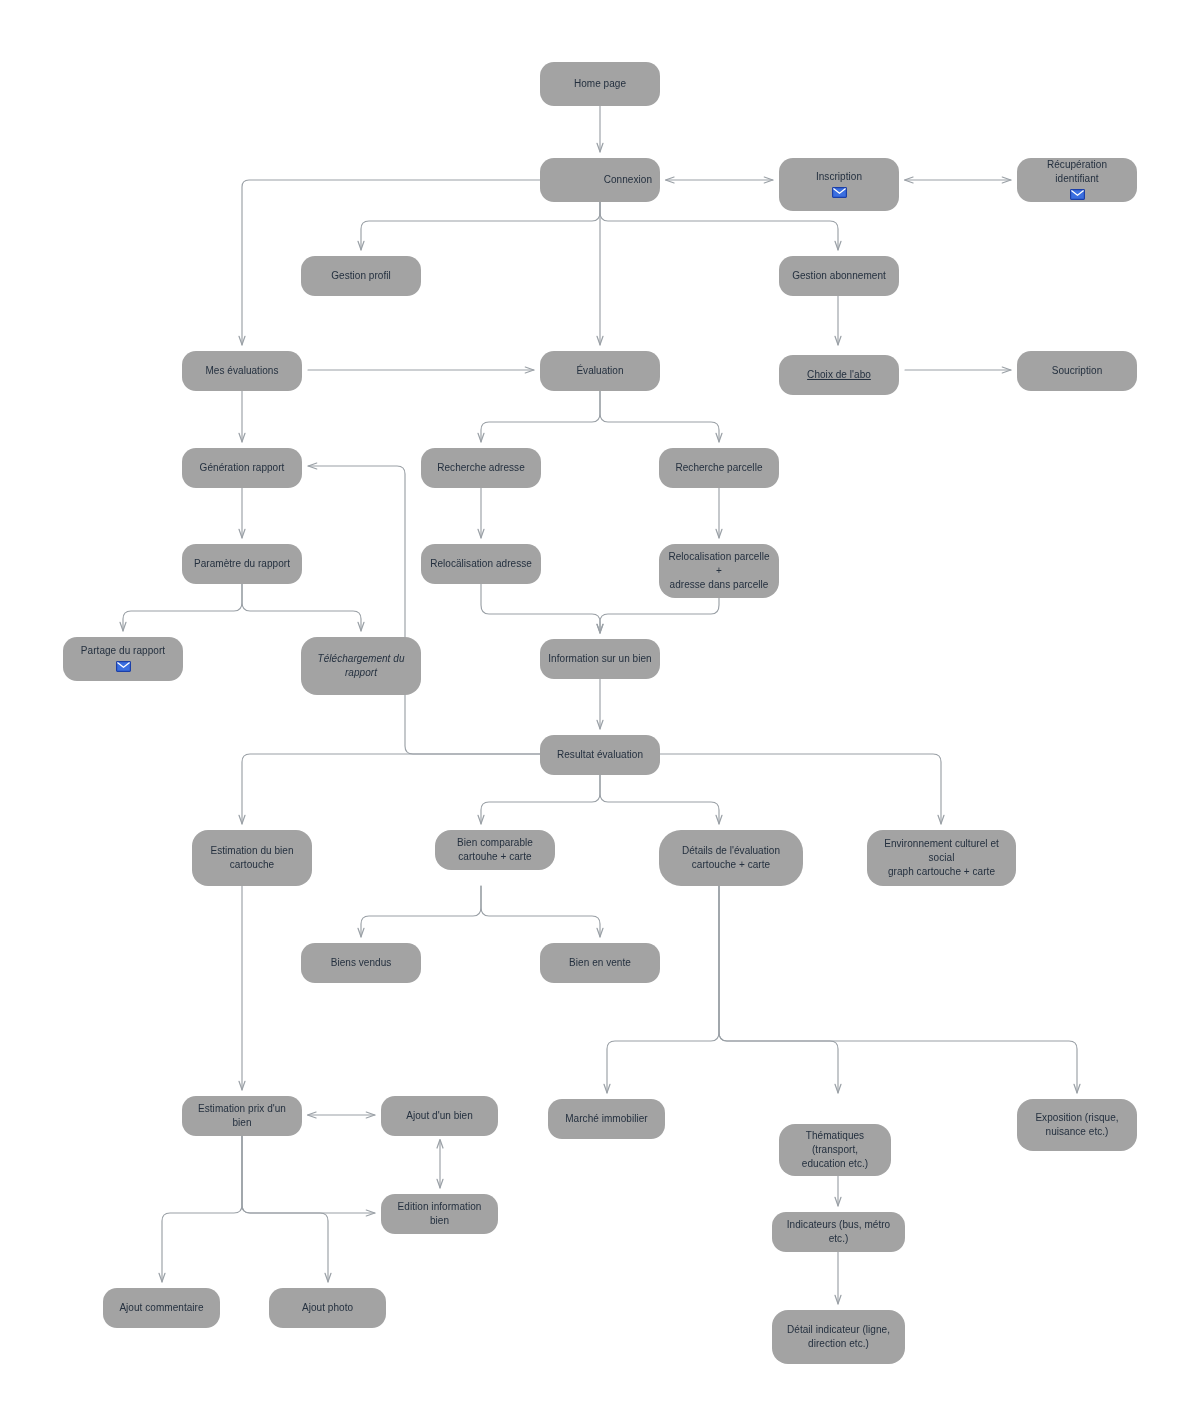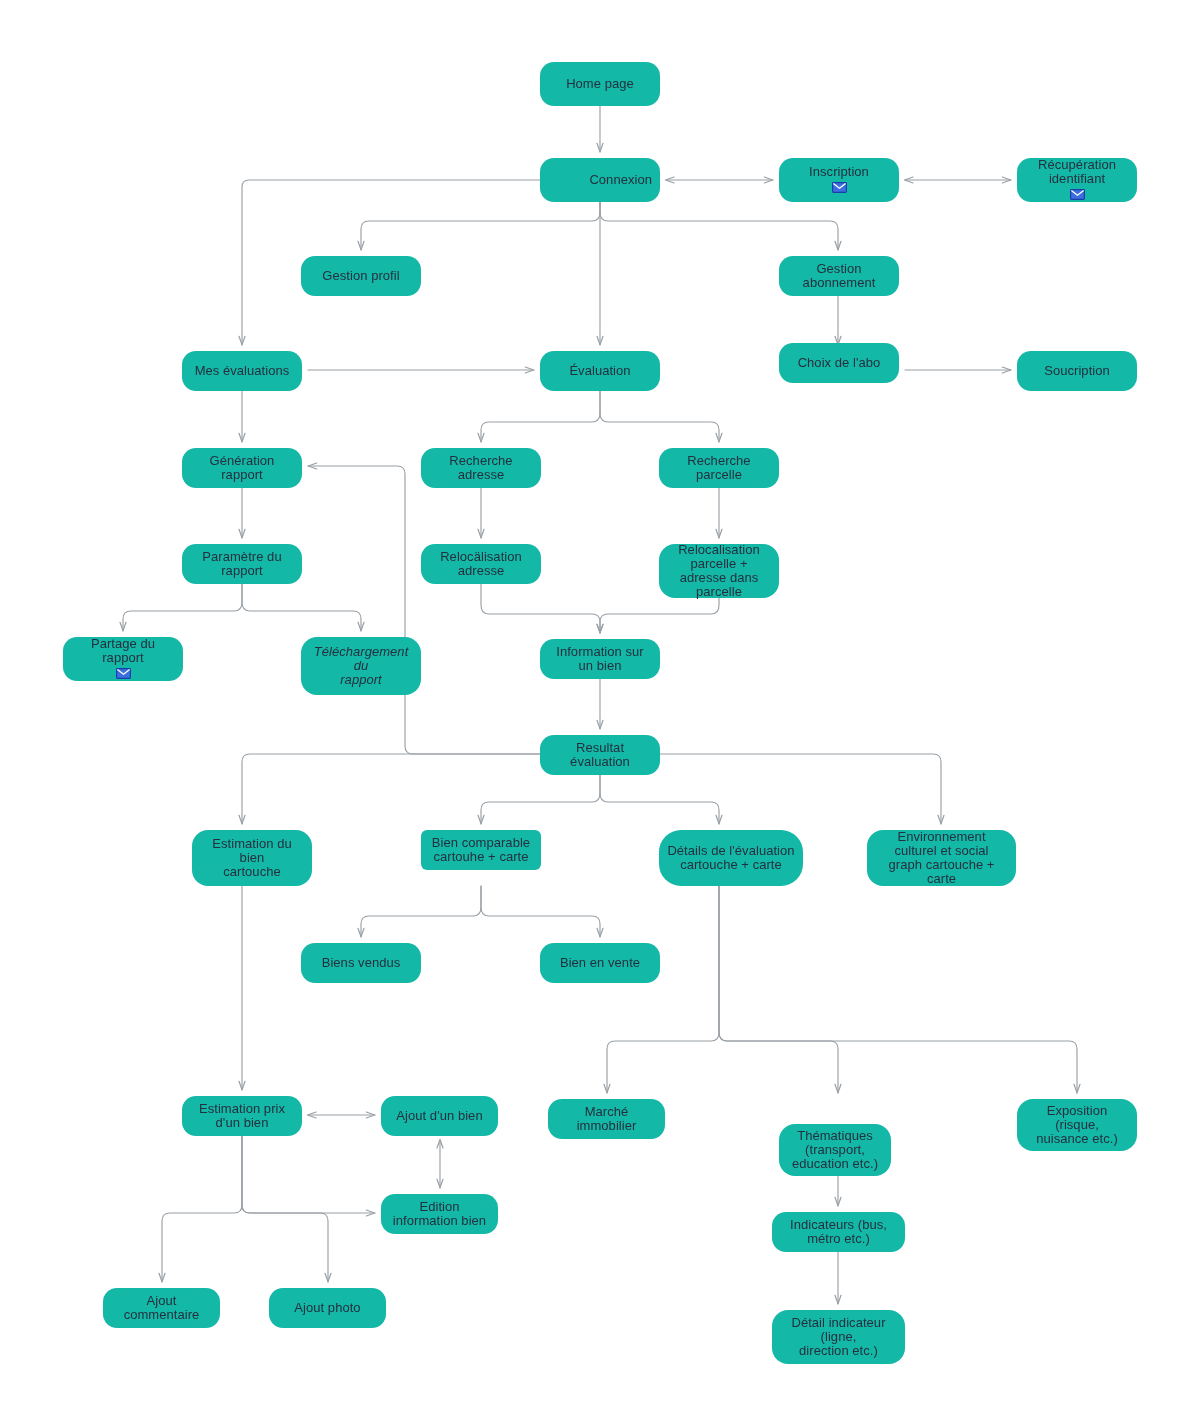--- a/index.html
+++ b/index.html
@@ -7,29 +7,29 @@
   body{
     width:1200px;height:1428px;
     background:#ffffff;
     font-family:"Liberation Sans","DejaVu Sans",sans-serif;
     overflow:hidden;
   }
   #canvas{position:relative;width:1200px;height:1428px;}
   #edges{position:absolute;left:0;top:0;width:1200px;height:1428px;}
   .node{
     position:absolute;
-    background:#14b8a6;
+    background:#a3a3a3;
     border-radius:14px;
     display:flex;
     flex-direction:column;
     align-items:center;
     justify-content:center;
     box-sizing:border-box;
     color:#24303f;
-    font-size:13px;
+    font-size:10px;
     line-height:14px;
     text-align:center;
     padding:20px 8px;
     letter-spacing:.05px;
   }
   .node .lbl{white-space:pre-line;}
   .node .env{
     font-size:13px;
     line-height:13px;
     margin-top:3px;
@@ -125,21 +125,21 @@
     </g>
   </svg>
 
   <div id="nodes">
       <div class="node" style="left: 540px; top: 62px; width: 120px; height: 44px;">
         <span class="lbl">Home page</span>
       </div>
       <div class="node" style="left: 540px; top: 158px; width: 120px; height: 44px; align-items: flex-end;">
         <span class="lbl">Connexion</span>
       </div>
-      <div class="node" style="left: 779px; top: 158px; width: 120px; height: 44px;">
+      <div class="node" style="left: 779px; top: 158px; width: 120px; height: 53px;">
         <span class="lbl">Inscription</span>
         <span class="env"><svg width="15" height="11" viewBox="0 0 15 11" xmlns="http://www.w3.org/2000/svg">
             <rect x="0.6" y="0.6" width="13.8" height="9.8" rx="0.8" fill="#3b6fe0" stroke="#1b3fa8" stroke-width="1.2"></rect>
             <path d="M1.4,1.6 L7.5,6.3 L13.6,1.6" fill="none" stroke="#ffffff" stroke-width="1.3" stroke-linejoin="round"></path>
           </svg></span>
       </div>
       <div class="node" style="left: 1017px; top: 158px; width: 120px; height: 44px;">
         <span class="lbl">Récupération identifiant</span>
         <span class="env"><svg width="15" height="11" viewBox="0 0 15 11" xmlns="http://www.w3.org/2000/svg">
             <rect x="0.6" y="0.6" width="13.8" height="9.8" rx="0.8" fill="#3b6fe0" stroke="#1b3fa8" stroke-width="1.2"></rect>
@@ -151,21 +151,21 @@
       </div>
       <div class="node" style="left: 779px; top: 256px; width: 120px; height: 38px;">
         <span class="lbl">Gestion abonnement</span>
       </div>
       <div class="node" style="left: 182px; top: 351px; width: 120px; height: 38px;">
         <span class="lbl">Mes évaluations</span>
       </div>
       <div class="node" style="left: 540px; top: 351px; width: 120px; height: 38px;">
         <span class="lbl">Évaluation</span>
       </div>
-      <div class="node" style="left: 779px; top: 343px; width: 120px; height: 32px;">
+      <div class="node" style="left: 779px; top: 355px; width: 120px; height: 32px; text-decoration: underline;">
         <span class="lbl">Choix de l'abo</span>
       </div>
       <div class="node" style="left: 1017px; top: 351px; width: 120px; height: 38px;">
         <span class="lbl">Soucription</span>
       </div>
       <div class="node" style="left: 182px; top: 448px; width: 120px; height: 38px;">
         <span class="lbl">Génération rapport</span>
       </div>
       <div class="node" style="left: 421px; top: 448px; width: 120px; height: 38px;">
         <span class="lbl">Recherche adresse</span>
@@ -197,21 +197,21 @@
       <div class="node" style="left: 540px; top: 639px; width: 120px; height: 38px;">
         <span class="lbl">Information sur un bien</span>
       </div>
       <div class="node" style="left: 540px; top: 735px; width: 120px; height: 38px;">
         <span class="lbl">Resultat évaluation</span>
       </div>
       <div class="node tall" style="left: 192px; top: 830px; width: 120px; height: 56px;">
         <span class="lbl">Estimation du bien
 cartouche</span>
       </div>
-      <div class="node tall" style="left: 421px; top: 830px; width: 120px; height: 39px; border-radius: 6px;">
+      <div class="node tall" style="left: 435px; top: 830px; width: 120px; height: 39px;">
         <span class="lbl">Bien comparable
 cartouhe + carte</span>
       </div>
       <div class="node tall" style="left: 659px; top: 830px; width: 144px; height: 56px; border-radius: 22px;">
         <span class="lbl">Détails de l'évaluation
 cartouche + carte</span>
       </div>
       <div class="node tall" style="left: 867px; top: 830px; width: 149px; height: 56px;">
         <span class="lbl">Environnement culturel et social
 graph cartouche + carte</span>

